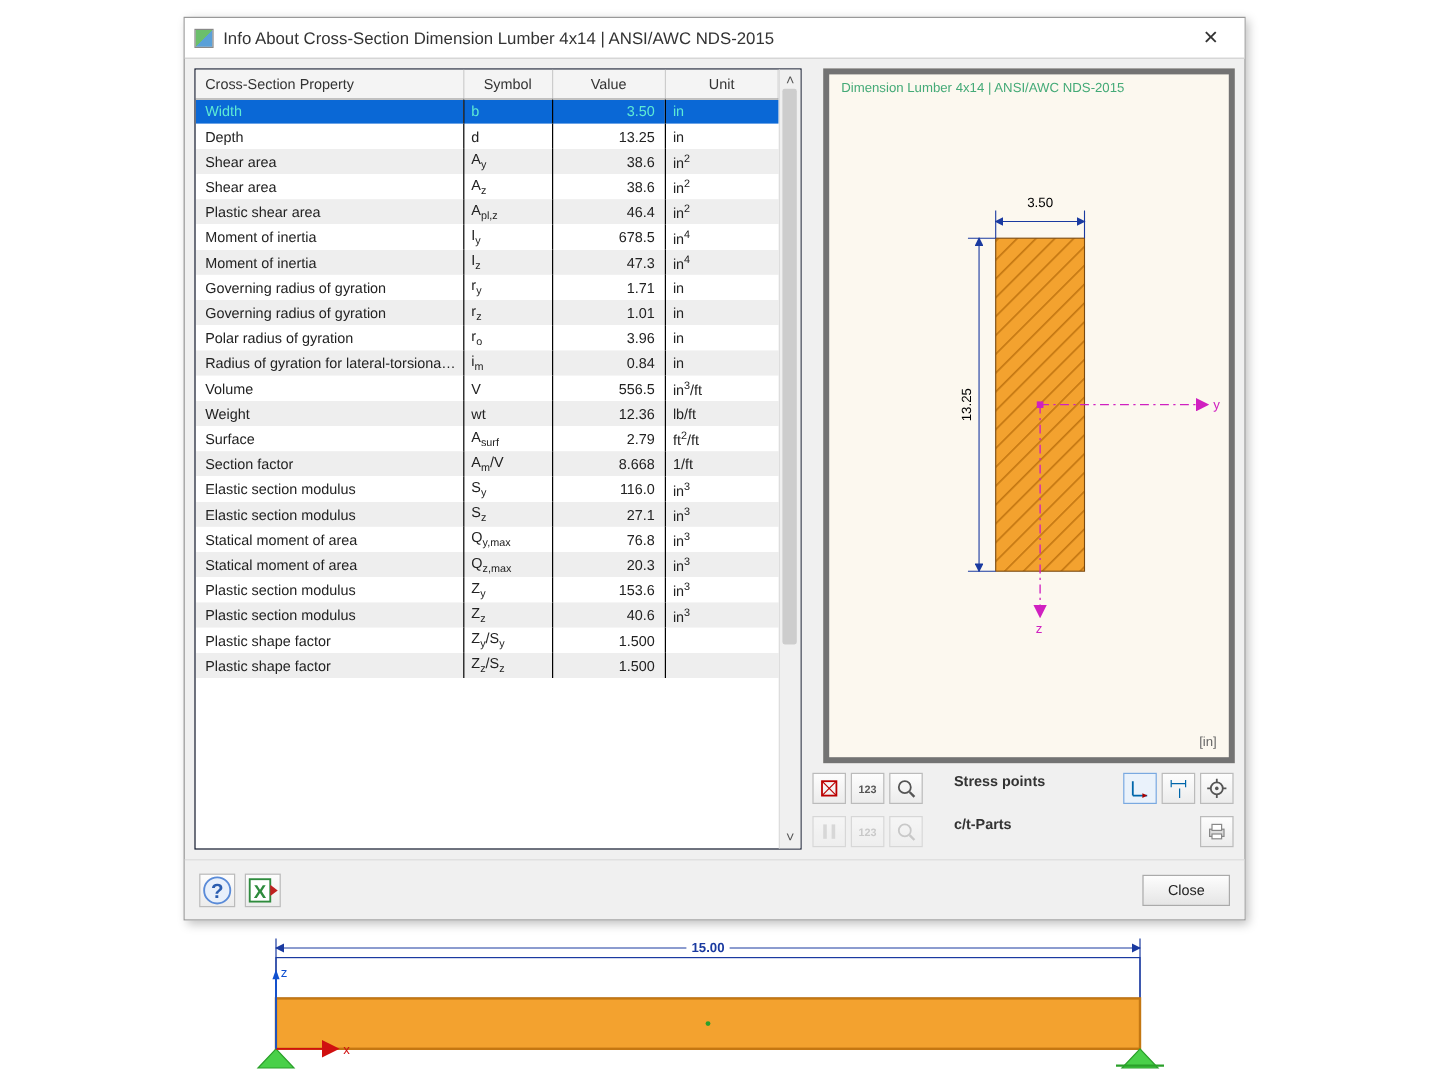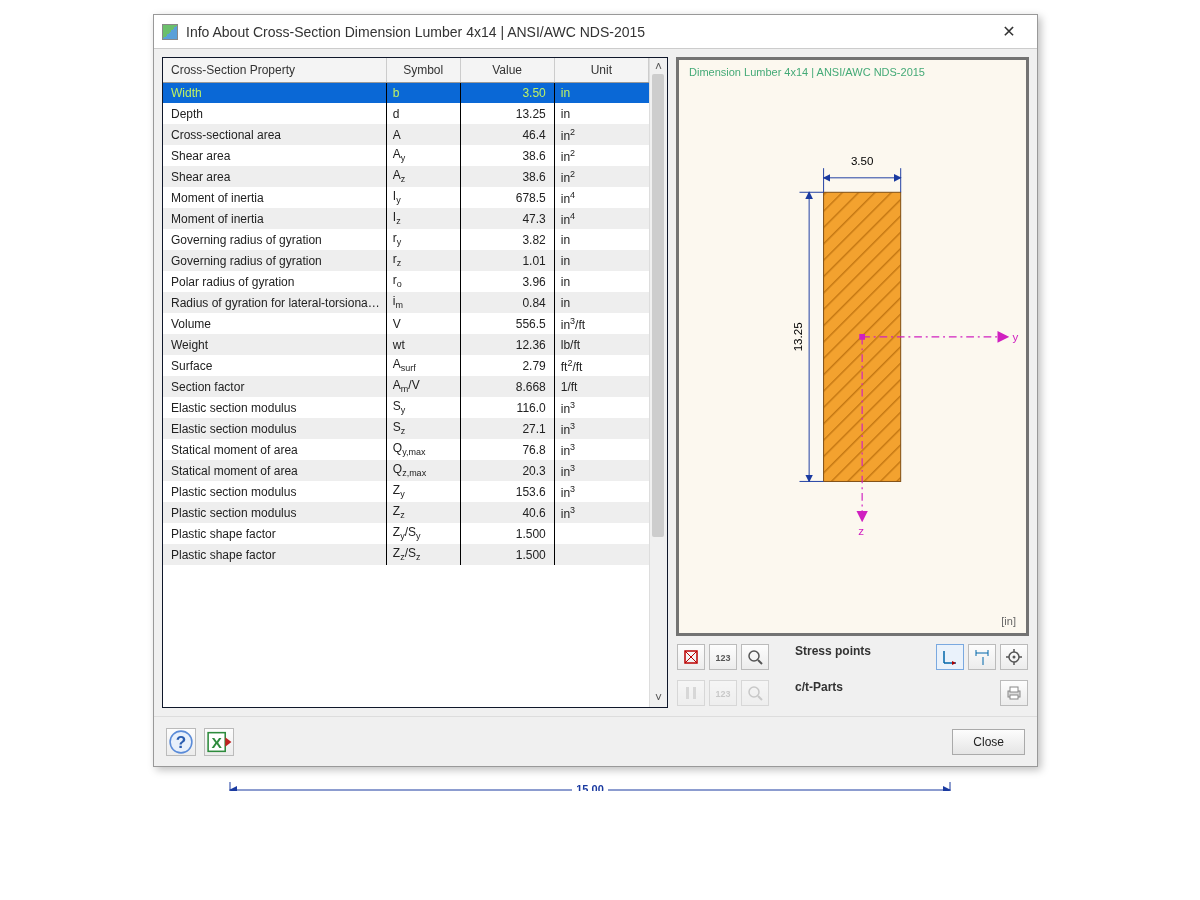--- a/index.html
+++ b/index.html
@@ -1,48 +1,48 @@
 <!DOCTYPE html>
 <html><head>
 <meta charset="utf-8">
 <style>
   * { box-sizing: border-box; margin: 0; padding: 0; }
   body { font-family: "Segoe UI", Tahoma, sans-serif; font-size: 12px; background: #fff; color: #222; }
-  .stage { position: relative; width: 1200px; height: 791px; background: #fff; }
+  .stage { position: relative; width: 1200px; height: 900px; background: #fff; }
   .dialog { position: absolute; left: 153px; top: 14px; width: 885px; height: 753px; border: 1px solid #999; box-shadow: 3px 3px 8px rgba(0,0,0,0.25); background: #f0f0f0; }
   .titlebar { display:flex; align-items:center; height:34px; background:#fff; border-bottom:1px solid #ccc; padding:0 8px; }
   .titlebar .appicon { width:16px; height:16px; background: linear-gradient(135deg,#6bbf6b 50%,#5aa0d8 50%); border:1px solid #888; margin-right:8px; }
   .titlebar .title { font-size:14px; color:#333; flex:1; }
   .titlebar .close { width:40px; height:28px; display:flex; align-items:center; justify-content:center; cursor:pointer; font-size:16px; color:#333; }
 
   .body { display:flex; gap:8px; padding:8px; height: calc(100% - 34px - 50px); }
   .left { flex: 0 0 506px; display:flex; background:#fff; border:1px solid #0f172a; min-height:0; }
   .tablewrap { flex:1; overflow:hidden; }
   table { width:100%; border-collapse:collapse; table-layout:fixed; }
   thead th { background:#f4f4f4; font-weight:normal; color:#333; border-bottom:1px solid #999; border-right:1px solid #ccc; padding:4px 6px; height:24px; text-align:center; }
   thead th:first-child { text-align:left; padding-left:8px; }
   tbody td { border-right:1px solid #000; padding:2px 6px; height:21px; overflow:hidden; white-space:nowrap; text-overflow:ellipsis; }
   tbody td:last-child { border-right:none; }
   tbody tr:nth-child(odd) { background:#eeeeee; }
   tbody tr:nth-child(even) { background:#ffffff; }
-  tbody tr.selected { background:#0a68d6 !important; color:#bef264; }
+  tbody tr.selected { background:#0a68d6 !important; color:#5eead4; }
   .col-prop { width: 218px; text-align:left; padding-left:8px; }
   .col-sym  { width: 72px;  text-align:left; }
   .col-val  { width: 92px;  text-align:right; padding-right:8px; }
   .col-unit { width: 92px;  text-align:left; }
   .sup { font-size: 9px; vertical-align: super; }
   .sub { font-size: 9px; vertical-align: sub; }
 
   .vscroll { width: 18px; background:#f0f0f0; border-left:1px solid #ddd; display:flex; flex-direction:column; align-items:center; justify-content:space-between; padding:2px 0; }
   .vscroll .arrow { width:14px; height:14px; display:flex; align-items:center; justify-content:center; color:#555; cursor:pointer; }
   .vscroll .track { flex:1; width:100%; position:relative; }
   .vscroll .thumb { position:absolute; top:0; left:2px; width:12px; height:75%; background:#cdcdcd; border-radius:2px; }
 
   .right { flex:1; display:flex; flex-direction:column; gap:6px; min-height:0; }
-  .preview { flex:1; border:3px solid #737373; background:#fcf8ef; position:relative; overflow:hidden; }
+  .preview { flex:1; border:5px solid #737373; background:#fcf8ef; position:relative; overflow:hidden;margin-left:10px; }
   .preview-title { position:absolute; top:6px; left:10px; color:#4a7; font-size:11px; }
   .preview-unit { position:absolute; bottom:6px; right:10px; color:#666; font-size:11px; }
   .preview svg { position:absolute; inset:0; width:100%; height:100%; }
 
   .toolbar { display:flex; align-items:flex-start; gap:6px; padding:2px 1px;font-weight:bold; }
   .toolbar .group { display:flex; gap:4px; }
   .toolbar .lbl { padding:0 4px; color:#333; flex:1;margin-left:16px; }
   .tbtn { width:28px; height:26px; border:1px solid #bbb; background:linear-gradient(#fdfdfd,#ececec); display:flex; align-items:center; justify-content:center; cursor:pointer; }
   .tbtn.active { border-color:#7aa9e0; background:#eaf2fb; }
   .tbtn.disabled { opacity:0.45; cursor:default; }
@@ -95,53 +95,53 @@
                   <td class="col-val">3.50</td>
                   <td class="col-unit">in</td>
                 </tr>
                 <tr>
                   <td class="col-prop">Depth</td>
                   <td class="col-sym">d</td>
                   <td class="col-val">13.25</td>
                   <td class="col-unit">in</td>
                 </tr>
                 <tr>
-                  <td class="col-prop">Cross-sectional area</td>
-                  <td class="col-sym">A</td>
-                  <td class="col-val">46.4</td>
-                  <td class="col-unit">in<span class="sup">2</span></td>
-                </tr>
-                <tr>
                   <td class="col-prop">Shear area</td>
                   <td class="col-sym">A<span class="sub">y</span></td>
                   <td class="col-val">38.6</td>
                   <td class="col-unit">in<span class="sup">2</span></td>
                 </tr>
                 <tr>
                   <td class="col-prop">Shear area</td>
                   <td class="col-sym">A<span class="sub">z</span></td>
                   <td class="col-val">38.6</td>
                   <td class="col-unit">in<span class="sup">2</span></td>
                 </tr>
                 <tr>
+                  <td class="col-prop">Plastic shear area</td>
+                  <td class="col-sym">A<span class="sub">pl,z</span></td>
+                  <td class="col-val">46.4</td>
+                  <td class="col-unit">in<span class="sup">2</span></td>
+                </tr>
+                <tr>
                   <td class="col-prop">Moment of inertia</td>
                   <td class="col-sym">I<span class="sub">y</span></td>
                   <td class="col-val">678.5</td>
                   <td class="col-unit">in<span class="sup">4</span></td>
                 </tr>
                 <tr>
                   <td class="col-prop">Moment of inertia</td>
                   <td class="col-sym">I<span class="sub">z</span></td>
                   <td class="col-val">47.3</td>
                   <td class="col-unit">in<span class="sup">4</span></td>
                 </tr>
                 <tr>
                   <td class="col-prop">Governing radius of gyration</td>
                   <td class="col-sym">r<span class="sub">y</span></td>
-                  <td class="col-val">3.82</td>
+                  <td class="col-val">1.71</td>
                   <td class="col-unit">in</td>
                 </tr>
                 <tr>
                   <td class="col-prop">Governing radius of gyration</td>
                   <td class="col-sym">r<span class="sub">z</span></td>
                   <td class="col-val">1.01</td>
                   <td class="col-unit">in</td>
                 </tr>
                 <tr>
                   <td class="col-prop">Polar radius of gyration</td>

